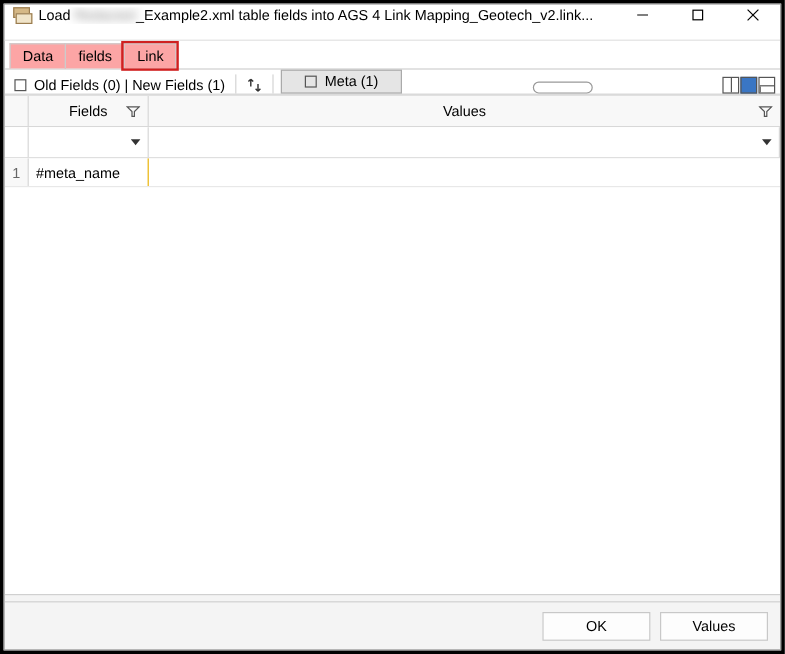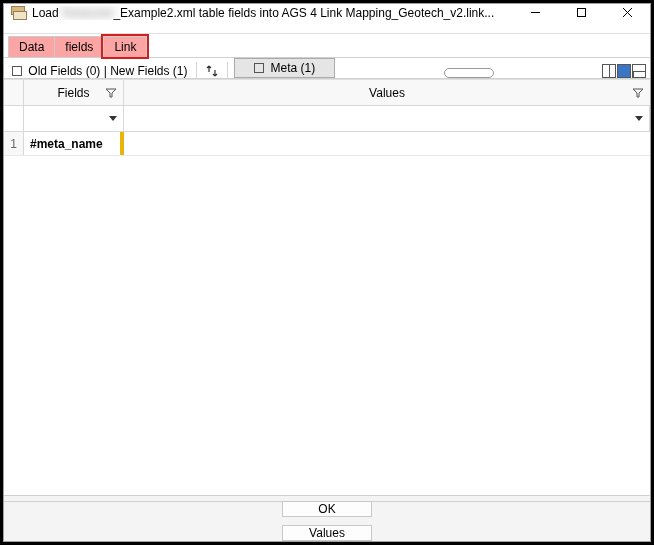--- a/index.html
+++ b/index.html
@@ -245,40 +245,38 @@
     .row-h-cell {
       width: 20px;
       border-right: 1px solid #d8d8d8;
       background: #f8f8f8;
       display: flex;
       align-items: center;
       justify-content: center;
       color: #666;
     }
     .cell {
-      border-right: 4px solid #eab308;
+      border-right: 1px solid #eab308;
       display: flex;
       align-items: center;
       padding: 0 6px;
-      font-weight: bold;
     }
     .blurred {
       filter: blur(3px);
       color: #999;
     }
     .footer {
       height: 40px;
       border-top: 1px solid #d0d0d0;
       background: #f4f4f4;
       display: flex;
       align-items: center;
       justify-content: flex-end;
       padding: 0 10px;
       gap: 8px;
-      flex-direction: column;
     }
     .footer-btn {
       width: 90px;
       height: 24px;
       background: #fdfdfd;
       border: 1px solid #c8c8c8;
       display: flex;
       align-items: center;
       justify-content: center;
       cursor: pointer;

